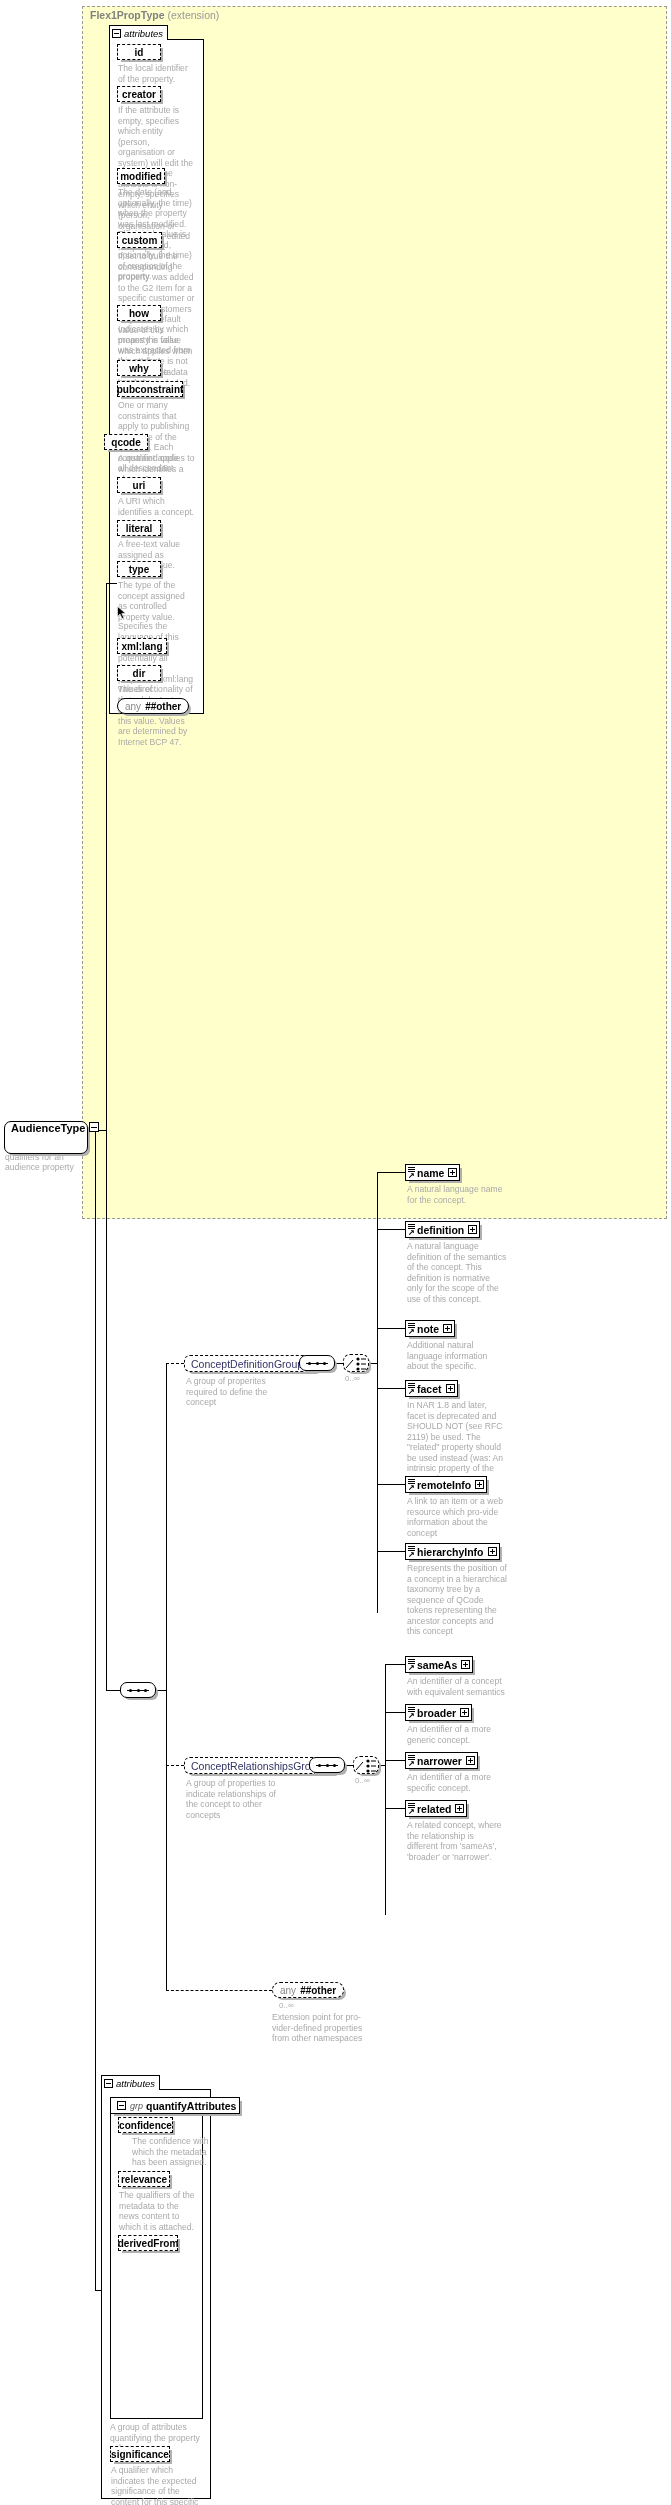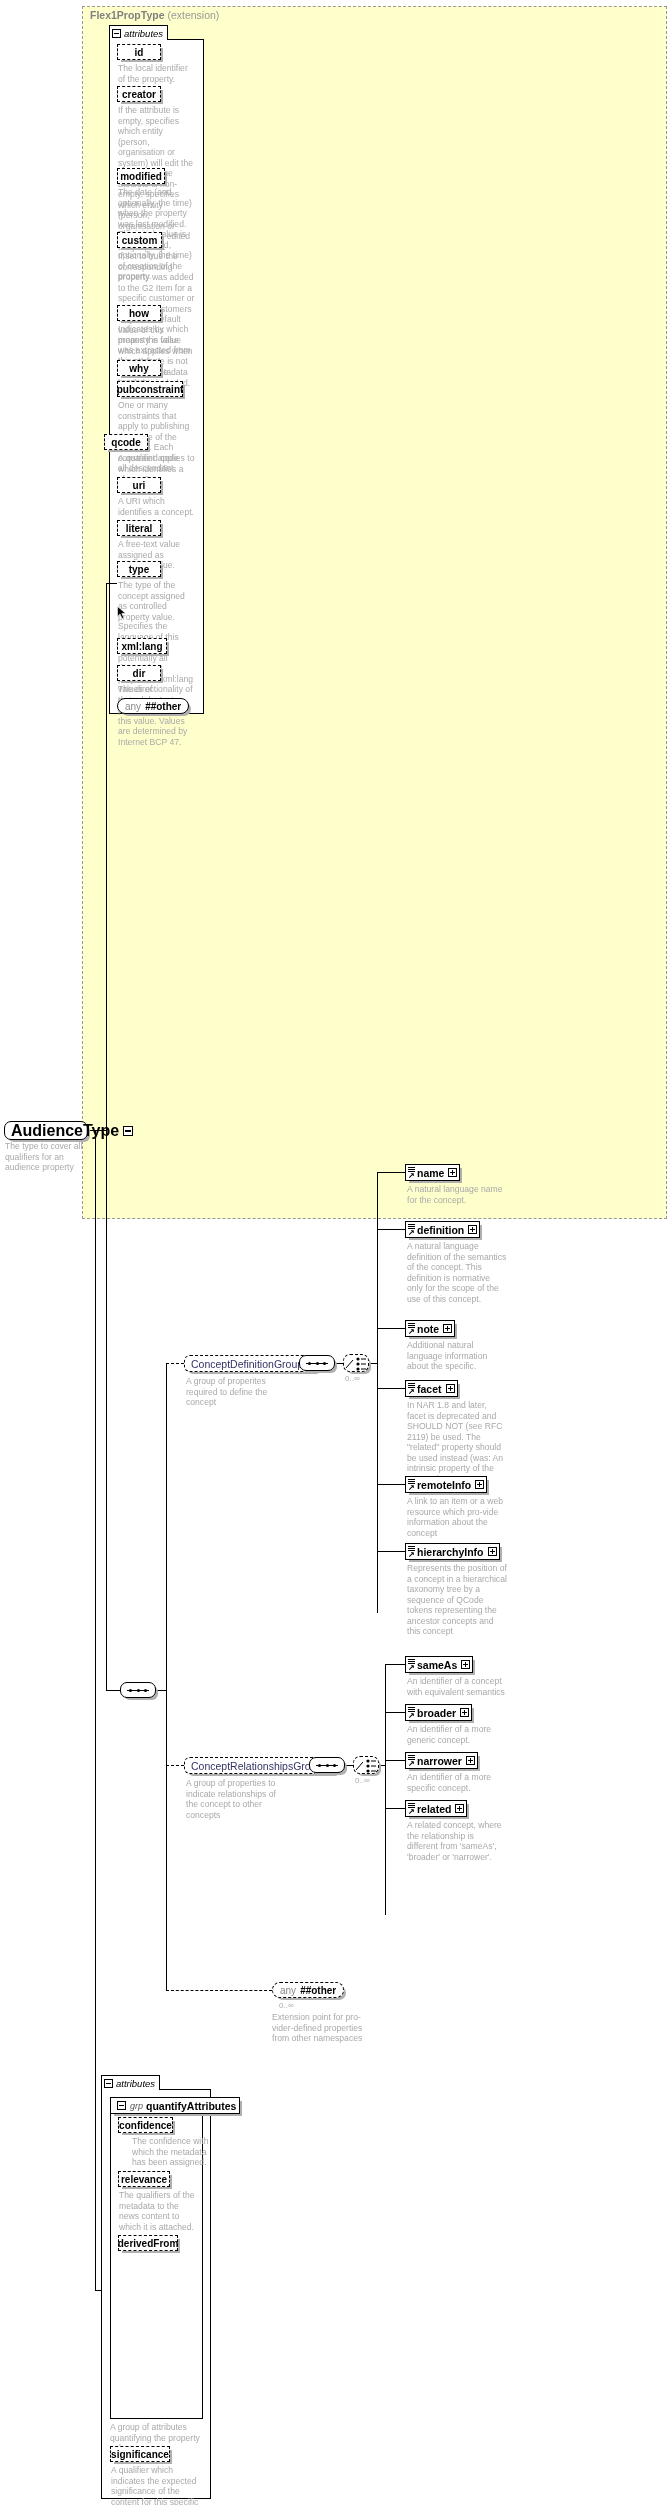--- a/index.html
+++ b/index.html
@@ -140,23 +140,23 @@
   }
   .group-node .mn::before {
     content:""; position:absolute; left:1px; right:1px; top:3px; height:1px; background:#000;
   }
 
   
   .type-node {
     position: absolute;
     border: 1px solid #000;
     background: #ffffff;
-    height: 19px;
-    display: flex; align-items: center;
-    font-size: 16px; font-weight: bold; color: #000;
+    height: 33px;
+    display: flex; align-items: flex-start;
+    font-size: 11px; font-weight: bold; color: #000;
     white-space: nowrap;
     padding: 0 2px 0 6px;
     border-radius: 7px;
     box-shadow: 3px 3px 0 -1px #b0b0b0;
     z-index: 2;
   }
   .type-node .mn {
     margin-left: 4px;
     width: 10px; height: 10px; border: 1.5px solid #000; background:#fff;
     position: relative; flex: 0 0 auto;

